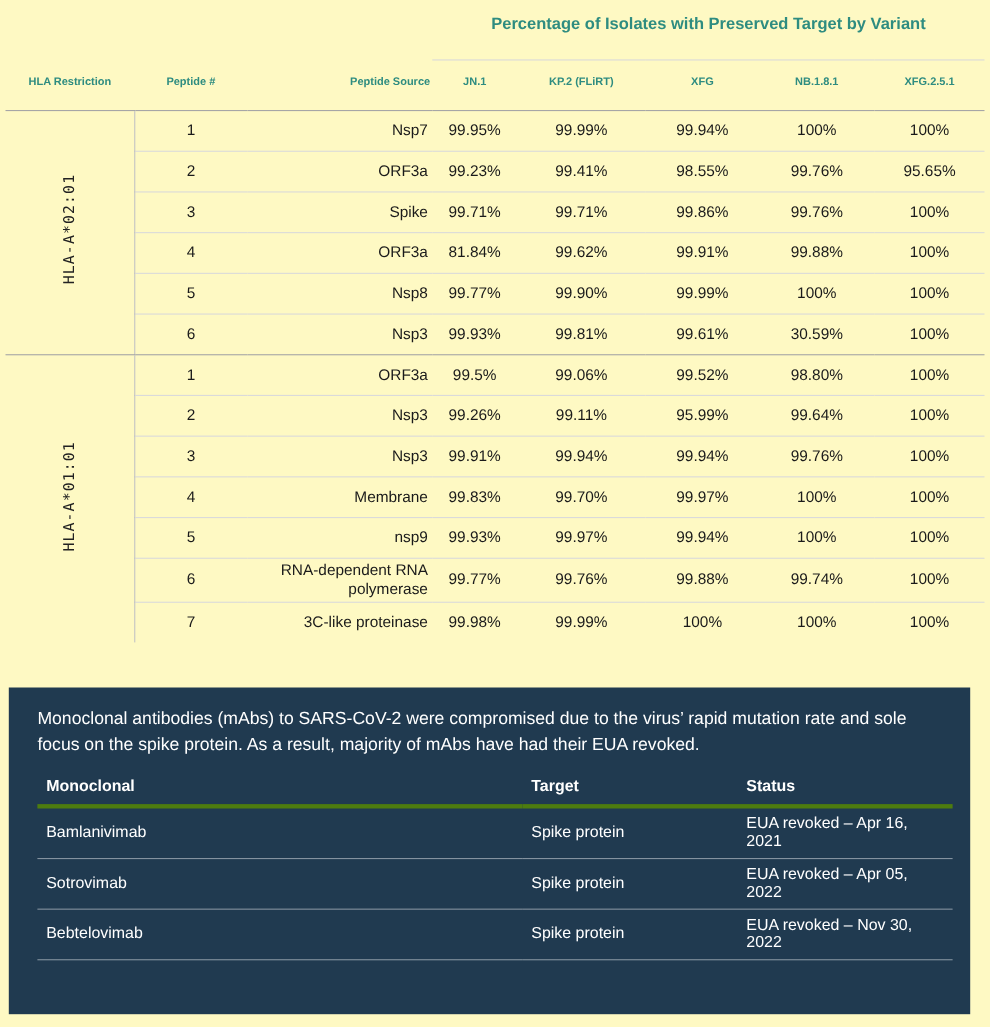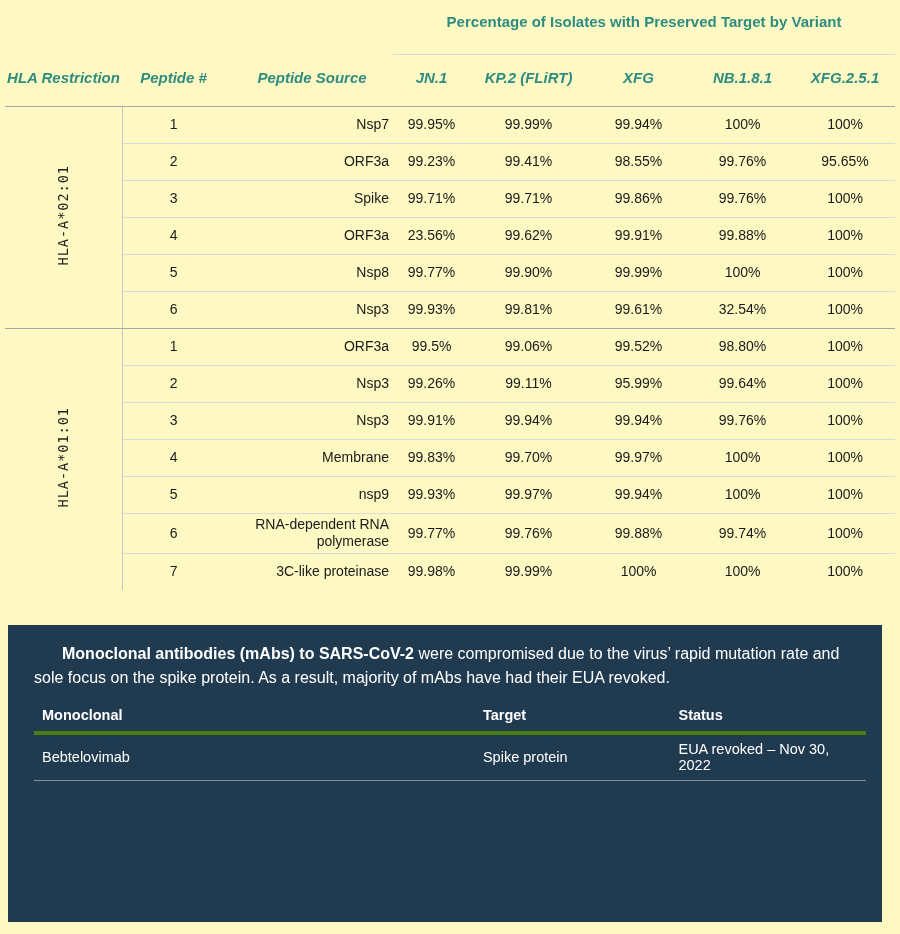--- a/index.html
+++ b/index.html
@@ -26,28 +26,27 @@
   .main-table col.c-v5    { width: 100px; }
 
   th.spacer-cell { border: none; }
   th.title-cell {
     color: var(--teal); font-size: 15px; font-weight: bold;
     text-align: center; vertical-align: top;
     padding: 13px 0 24px 0;
     border-bottom: 1.5px solid #d9d9d9;
   }
   th.col-h {
-    color: var(--teal); font-size: 15px; font-weight: bold;
+    color: var(--teal); font-size: 10px; font-weight: bold;
     text-align: center; vertical-align: middle;
     padding: 14px 2px 18px 2px;
     border-bottom: 1.5px solid #a6a6a6;
     line-height: 1.25;
-    font-style: italic;
-  }
-  th.col-h.src-h { text-align: center; padding-left: 8px; }
+  }
+  th.col-h.src-h { text-align: right; padding-left: 8px; }
 
   td.hla-cell {
     border-right: 1.5px solid #c4c4c4;
     text-align: center; vertical-align: middle;
   }
   td.hla-cell.group-1 { border-bottom: 1.5px solid #a6a6a6; }
   .hla-label {
     display: inline-block;
     writing-mode: vertical-rl; transform: rotate(180deg);
     font-family: "DejaVu Sans Mono", monospace;
@@ -67,21 +66,21 @@
   .mab-panel {
     position: absolute; left: 8px; top: 625px;
     width: 874px; height: 297px;
     background: var(--panel); color: #ffffff;
     padding: 11px 16px 0 26px;
   }
   .mab-intro {
     margin: 6px 0 9px 0; width: 828px;
     font-size: 16px; line-height: 1.52;
   }
-  .mab-intro b { font-weight: bold; margin-left: 28px; }
+  .mab-intro b { font-weight: normal; }
   .mab-table {
     width: 100%; border-collapse: collapse;
     font-size: 14.5px; margin-top: 4px;
   }
   .mab-table col.m1 { width: 53%; }
   .mab-table col.m2 { width: 23.5%; }
   .mab-table col.m3 { width: 23.5%; }
   .mab-table th {
     text-align: left; font-weight: bold;
     padding: 7px 8px 8px 8px;
@@ -154,42 +153,42 @@
         <td class="data source">Spike</td>
         <td class="data">99.71%</td>
         <td class="data">99.71%</td>
         <td class="data">99.86%</td>
         <td class="data">99.76%</td>
         <td class="data">100%</td>
       </tr>
       <tr>
         <td class="data">4</td>
         <td class="data source">ORF3a</td>
-        <td class="data">23.56%</td>
+        <td class="data">81.84%</td>
         <td class="data">99.62%</td>
         <td class="data">99.91%</td>
         <td class="data">99.88%</td>
         <td class="data">100%</td>
       </tr>
       <tr>
         <td class="data">5</td>
         <td class="data source">Nsp8</td>
         <td class="data">99.77%</td>
         <td class="data">99.90%</td>
         <td class="data">99.99%</td>
         <td class="data">100%</td>
         <td class="data">100%</td>
       </tr>
       <tr class="group-end">
         <td class="data">6</td>
         <td class="data source">Nsp3</td>
         <td class="data">99.93%</td>
         <td class="data">99.81%</td>
         <td class="data">99.61%</td>
-        <td class="data">32.54%</td>
+        <td class="data">30.59%</td>
         <td class="data">100%</td>
       </tr>
 
       <tr>
         <td class="hla-cell" rowspan="7">
           <span class="hla-label">HLA-A*01:01</span>
         </td>
         <td class="data">1</td>
         <td class="data source">ORF3a</td>
         <td class="data">99.5%</td>
@@ -265,20 +264,30 @@
         </colgroup>
       <thead>
         <tr>
           <th>Monoclonal</th>
           <th>Target</th>
           <th>Status</th>
         </tr>
       </thead>
       <tbody>
         <tr>
+          <td>Bamlanivimab</td>
+          <td>Spike protein</td>
+          <td>EUA revoked – Apr 16, 2021</td>
+        </tr>
+        <tr>
+          <td>Sotrovimab</td>
+          <td>Spike protein</td>
+          <td>EUA revoked – Apr 05, 2022</td>
+        </tr>
+        <tr>
           <td>Bebtelovimab</td>
           <td>Spike protein</td>
           <td>EUA revoked – Nov 30, 2022</td>
         </tr>
 
       </tbody>
     </table>
   </div>
 
 </div>

